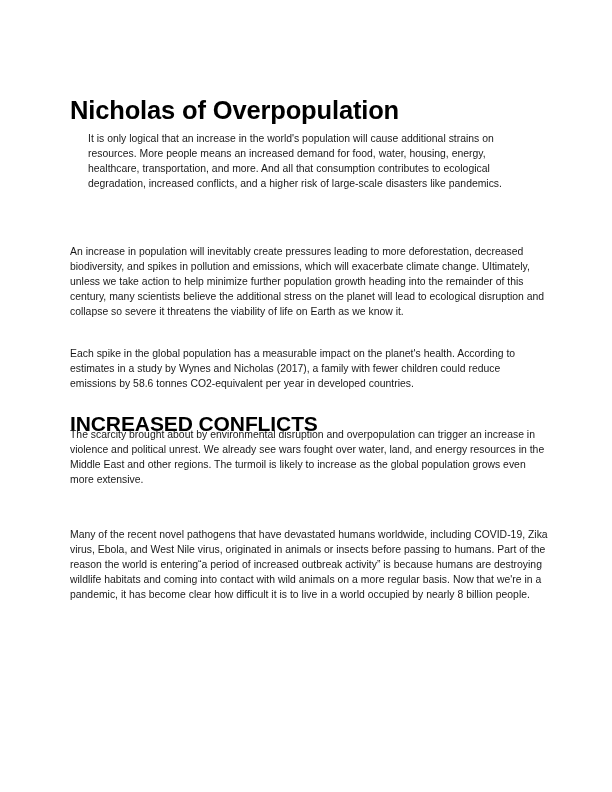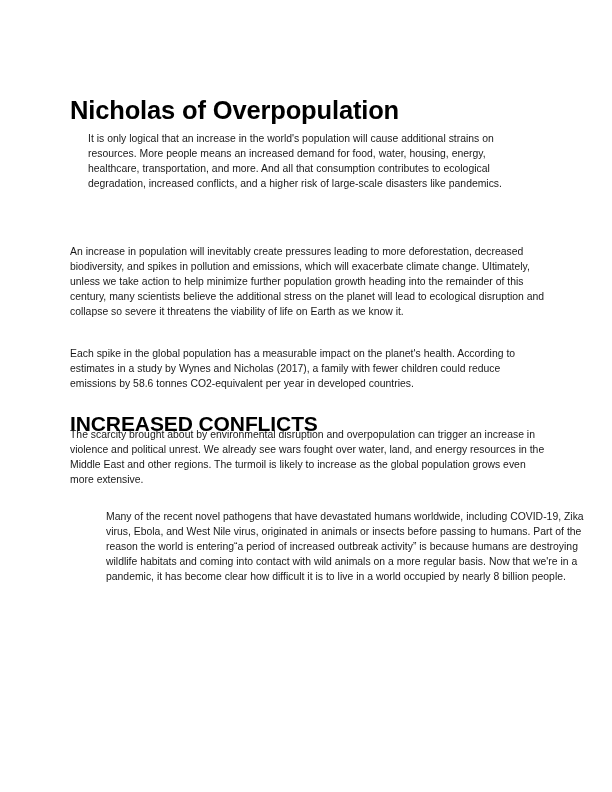--- a/index.html
+++ b/index.html
@@ -75,21 +75,21 @@
 
   .body-block {
     position: absolute;
     left: 70px;
     width: 479px;
   }
 
   .eco-para-1   { top: 244px; }
   .eco-para-2   { top: 333px; margin-top: 13px; }
   .conflict-p   { top: 427px; }
-  .pandemic-p   { top: 509px; margin-left: 36px; }
+  .pandemic-p   { top: 527px; }
 
   p.para {
     margin: 0;
     font-size: 10.4px;
     line-height: 15.05px;
     color: #181818;
     text-align: left;
     letter-spacing: 0.005px;
     word-spacing: 0.05px;
   }

